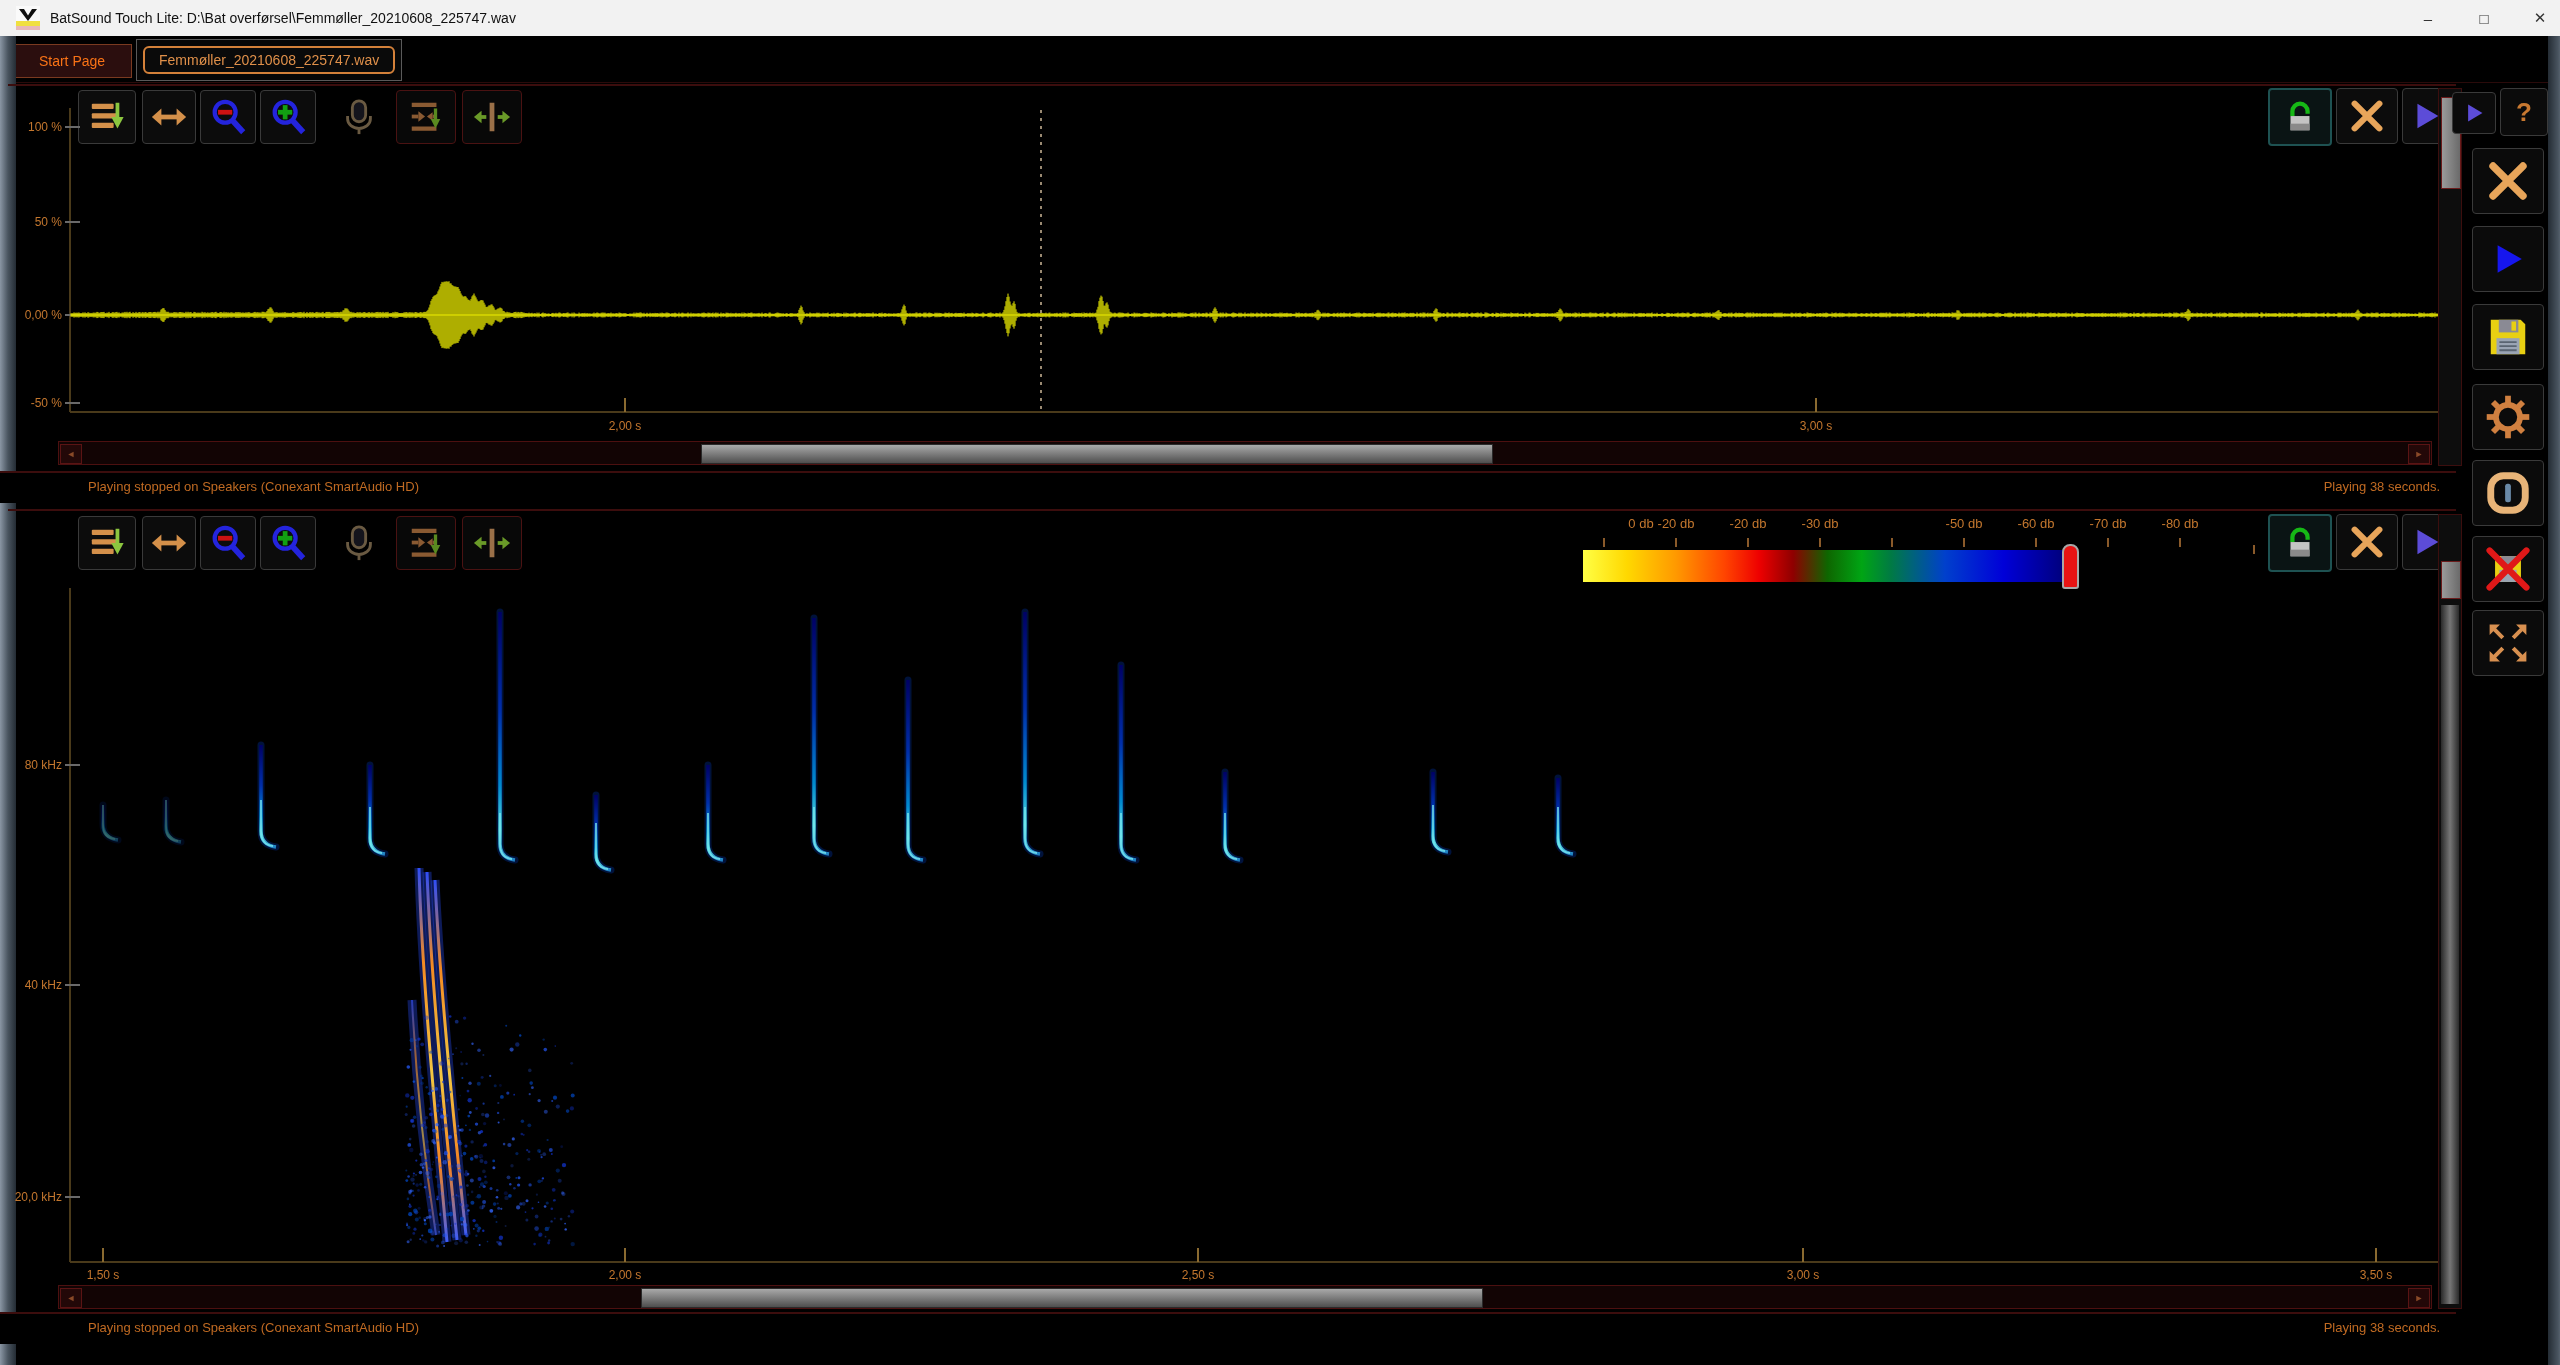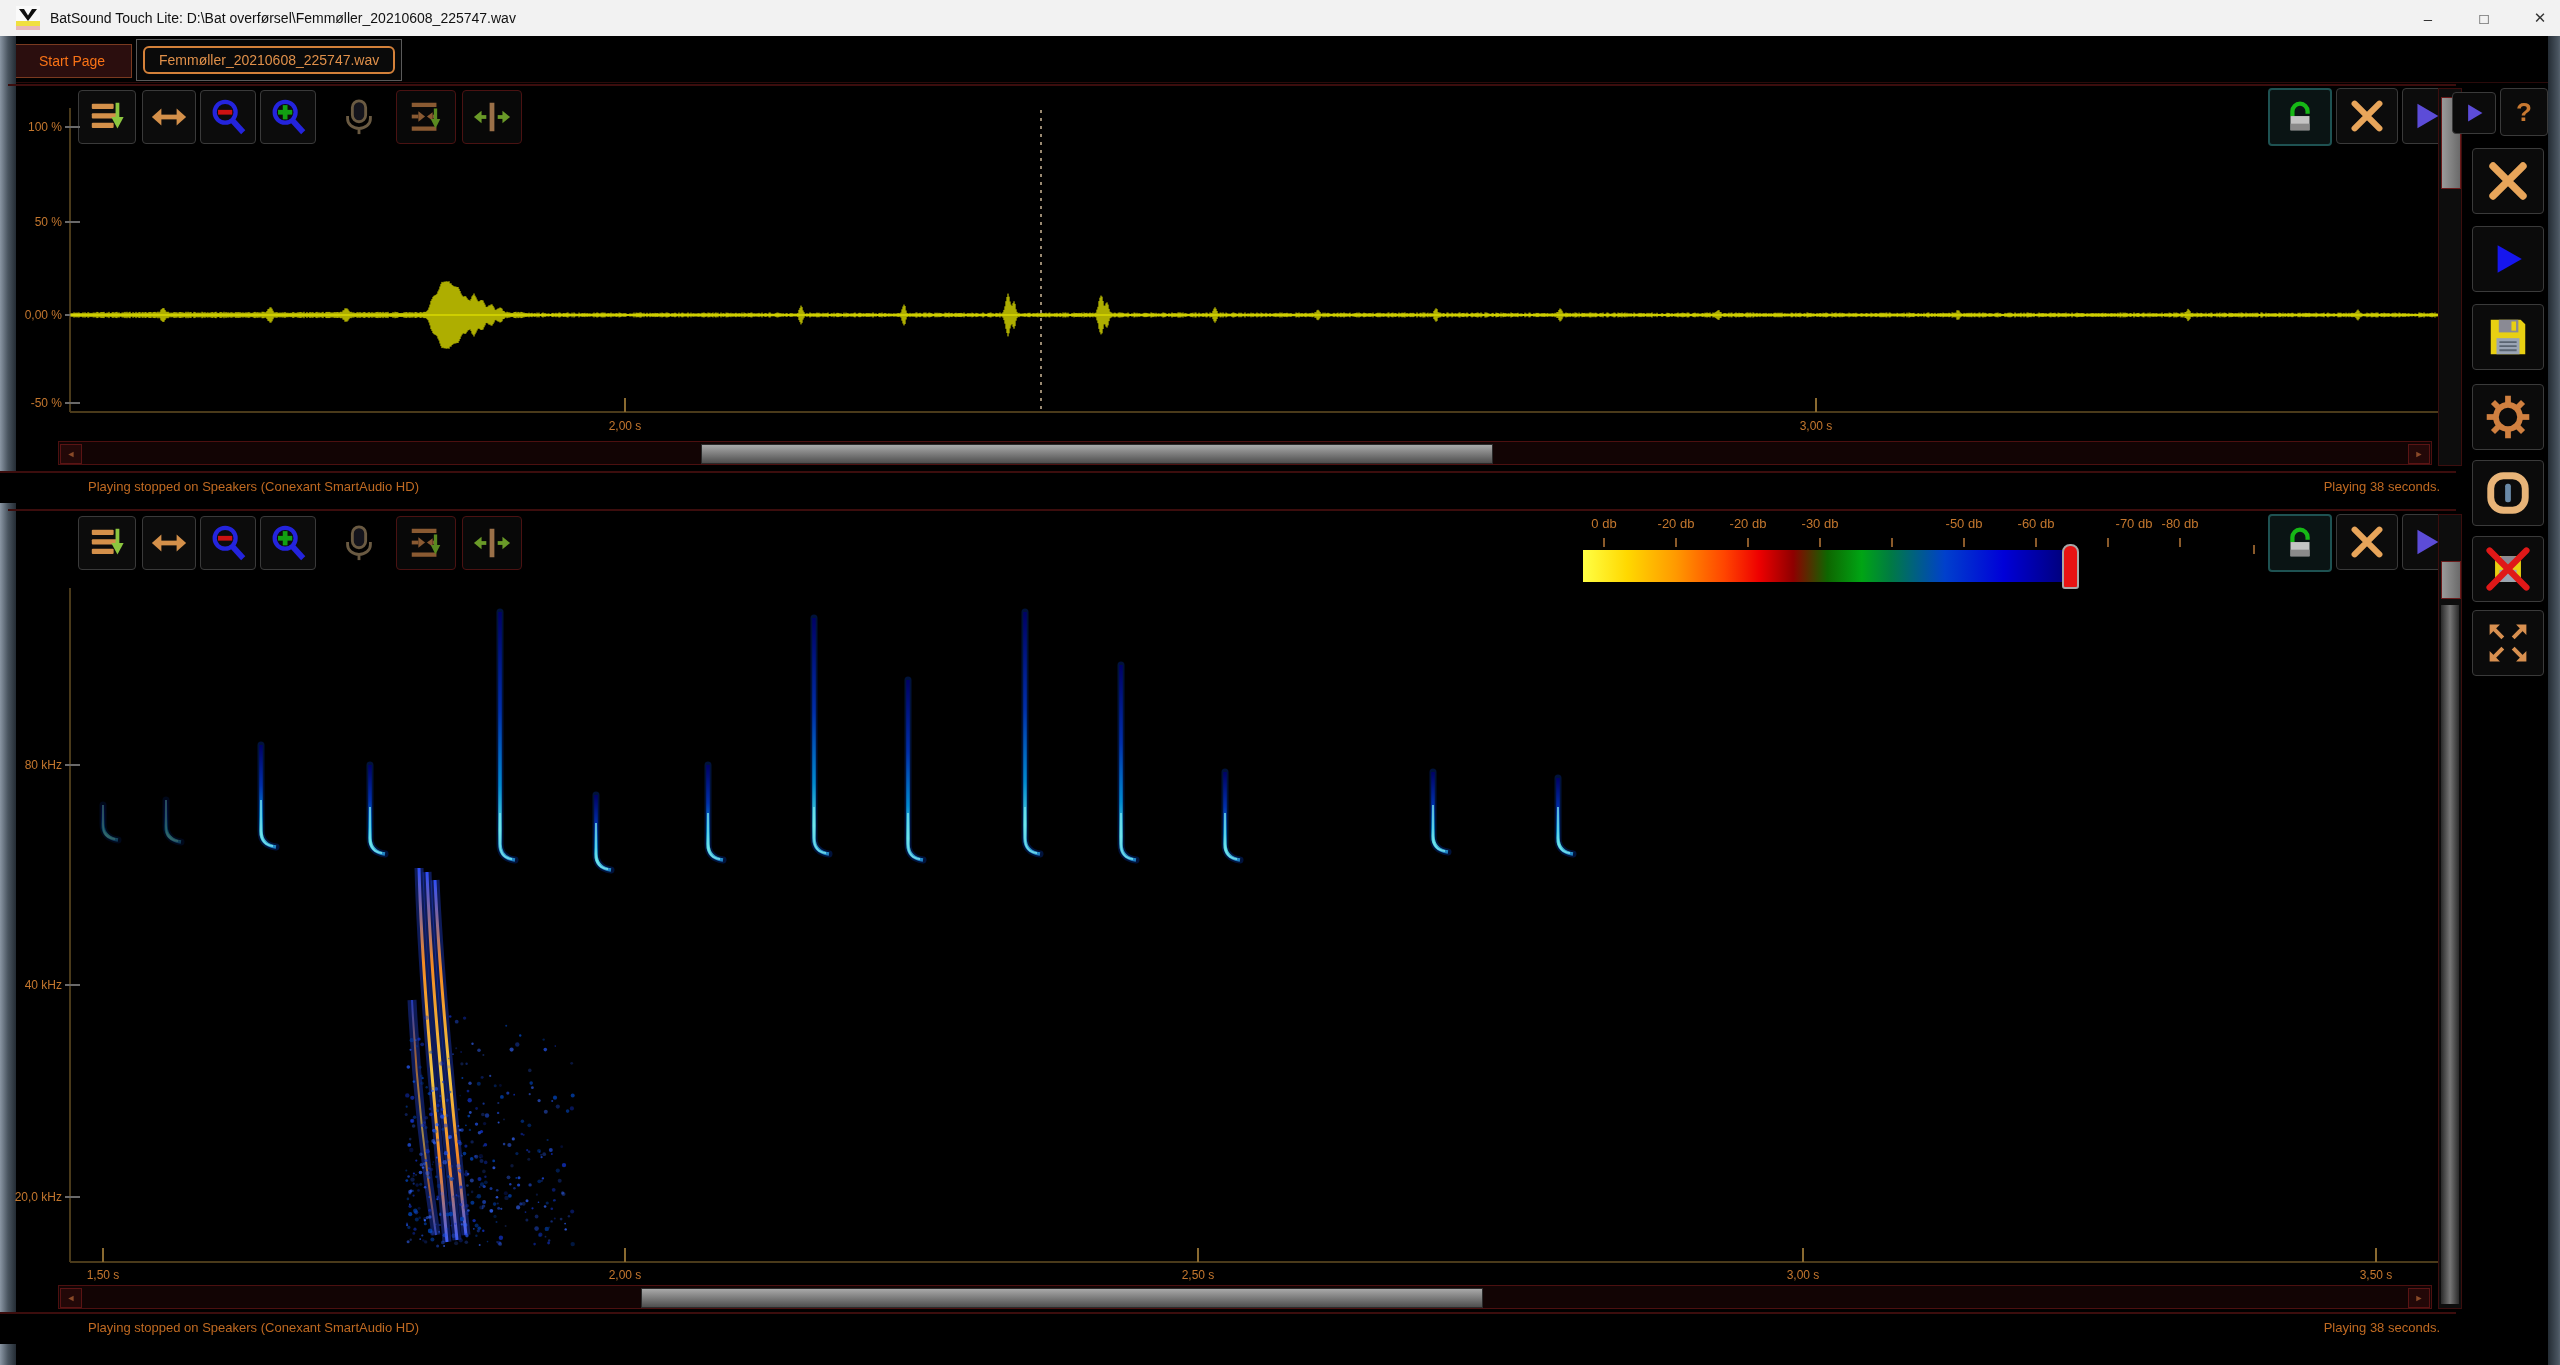--- a/index.html
+++ b/index.html
@@ -278,35 +278,35 @@
         </svg>
       </div>
       <div class="tbtn " style="left: 2402px; top: 514px; width: 46px; height: 54px;">
         <svg viewBox="0 0 40 40">
           <path d="M11 7 L33 20 L11 33 Z" fill="#5c4cd8"></path>
         </svg>
       </div>
     </div>
 
   <div id="db-scale">
-      <span class="dblabel" style="left: 1604px;">0 db</span>
+      <span class="dblabel" style="left: 1641px;">0 db</span>
       <div class="dbtick" style="left: 1603px;"></div>
       <span class="dblabel" style="left: 1676px;">-20 db</span>
       <div class="dbtick" style="left: 1675px;"></div>
       <span class="dblabel" style="left: 1748px;">-20 db</span>
       <div class="dbtick" style="left: 1747px;"></div>
       <span class="dblabel" style="left: 1820px;">-30 db</span>
       <div class="dbtick" style="left: 1819px;"></div>
       <span class="dblabel" style="left: 1892px; margin-top: 36px;">-40 db</span>
       <div class="dbtick" style="left: 1891px;"></div>
       <span class="dblabel" style="left: 1964px;">-50 db</span>
       <div class="dbtick" style="left: 1963px;"></div>
       <span class="dblabel" style="left: 2036px;">-60 db</span>
       <div class="dbtick" style="left: 2035px;"></div>
-      <span class="dblabel" style="left: 2108px; margin-left: 26px;">-70 db</span>
+      <span class="dblabel" style="left: 2108px;">-70 db</span>
       <div class="dbtick" style="left: 2107px;"></div>
       <span class="dblabel" style="left: 2180px;">-80 db</span>
       <div class="dbtick" style="left: 2179px;"></div>
       <div class="dbtick" style="left: 2253px; top: 545px;"></div>
     </div>
   <div class="dbbar"></div>
   <div class="dbmarker"></div>
 
   <div id="spec-plot" class="abs" style="left:0;top:580px;width:2436px;height:705px;"><svg width="2436" height="705" viewBox="0 0 2436 705">
         <defs>

